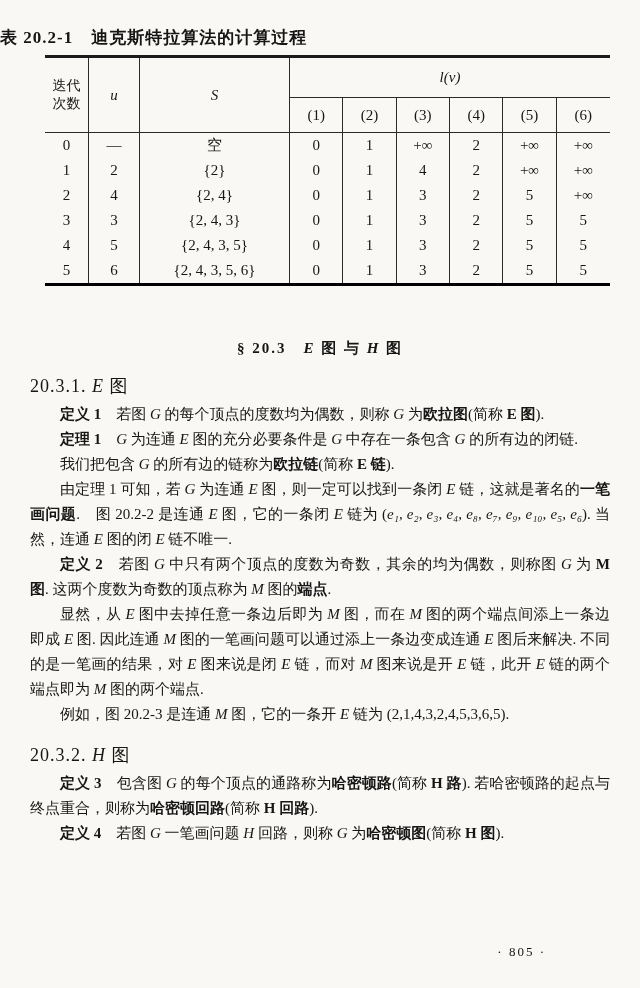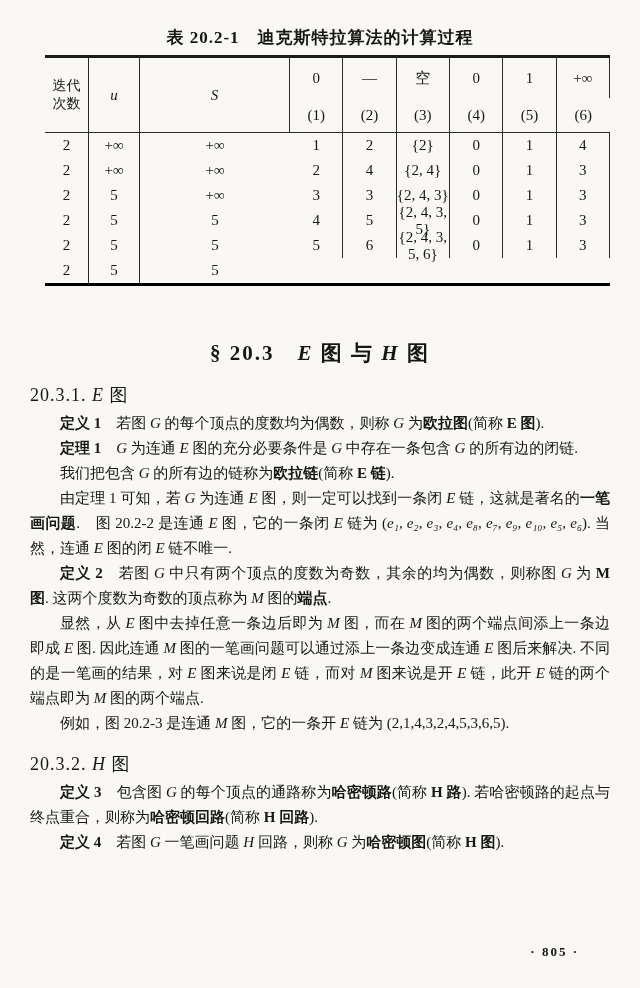--- a/index.html
+++ b/index.html
@@ -9,21 +9,21 @@
     color:#161616;
     font-family:"Liberation Serif","DejaVu Serif",serif;
     position:relative;
     overflow:hidden;
   }
   .b{font-weight:bold;}
   .i{font-style:italic;}
   
   .caption{
     margin:26px 0 0 0;
-    text-align:center;
+    text-align:left;
     font-size:17px;
     font-weight:bold;
     letter-spacing:1px;
   }
   
   .tbl{
     position:absolute;
     left:45px;top:55px;
     width:565px;
     display:grid;
@@ -44,21 +44,21 @@
   .c-lv{grid-column:4/10;grid-row:1;font-style:italic;border-bottom:1px solid #2a2a2a;}
   .s1{grid-area:2/4;} .s2{grid-area:2/5;} .s3{grid-area:2/6;}
   .s4{grid-area:2/7;} .s5{grid-area:2/8;} .s6{grid-area:2/9;}
   .hb{border-bottom:1px solid #2a2a2a;}
   .br{border-right:1px solid #2a2a2a;}
   .td{font-size:15px;}
   
   .sec-heading{
     margin:30px 0 0 0;
     text-align:center;
-    font-size:21px;
+    font-size:15px;
     font-weight:bold;
     letter-spacing:2px;
   }
   
   .sub-title{
     margin:16px 0 4px 30px;
     font-size:18px;
     letter-spacing:1px;
   }
   
@@ -66,36 +66,37 @@
   .para{
     margin:0;
     font-size:15px;
     line-height:25px;
     text-align:justify;
     text-indent:2em;
   }
   
   .page-num{
     position:absolute;
-    top:944px;right:61px;
+    top:944px;right:94px;
     font-size:13px;
-    font-weight:bold;
+    font-weight:normal;
     letter-spacing:2px;
   }
 </style>
 </head>
 <body>
 
 <div class="caption">表 20.2-1　迪克斯特拉算法的计算过程</div>
 
 <div class="tbl">
   <div class="th c-iter br hb">迭代
 次数</div>
   <div class="th c-u br hb">u</div>
   <div class="th c-s br hb">S</div>
+  <div class="th c-lv">l(v)</div>
   <div class="th s1 br hb">(1)</div>
   <div class="th s2 br hb">(2)</div>
   <div class="th s3 br hb">(3)</div>
   <div class="th s4 br hb">(4)</div>
   <div class="th s5 br hb">(5)</div>
   <div class="th s6 hb">(6)</div>
 
   <div class="td br">0</div>
   <div class="td br">—</div>
   <div class="td br">空</div>

